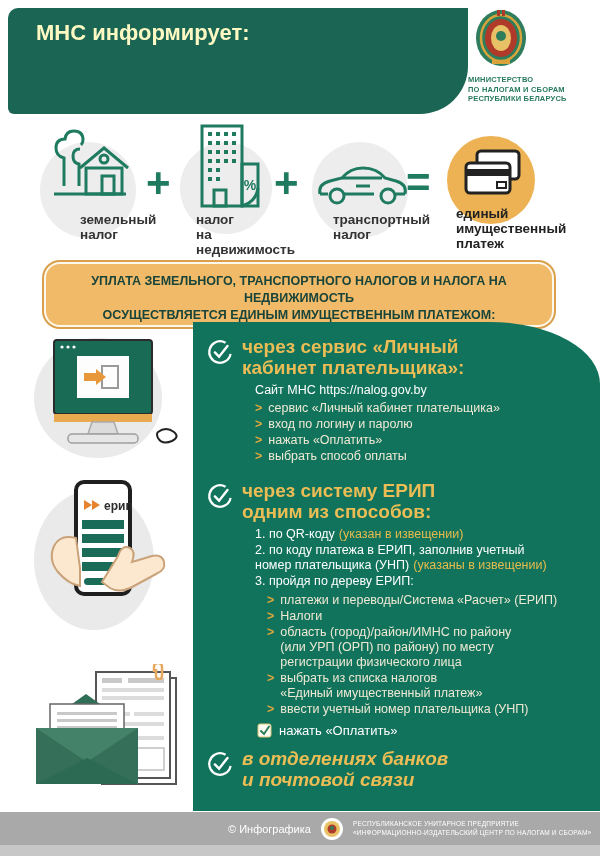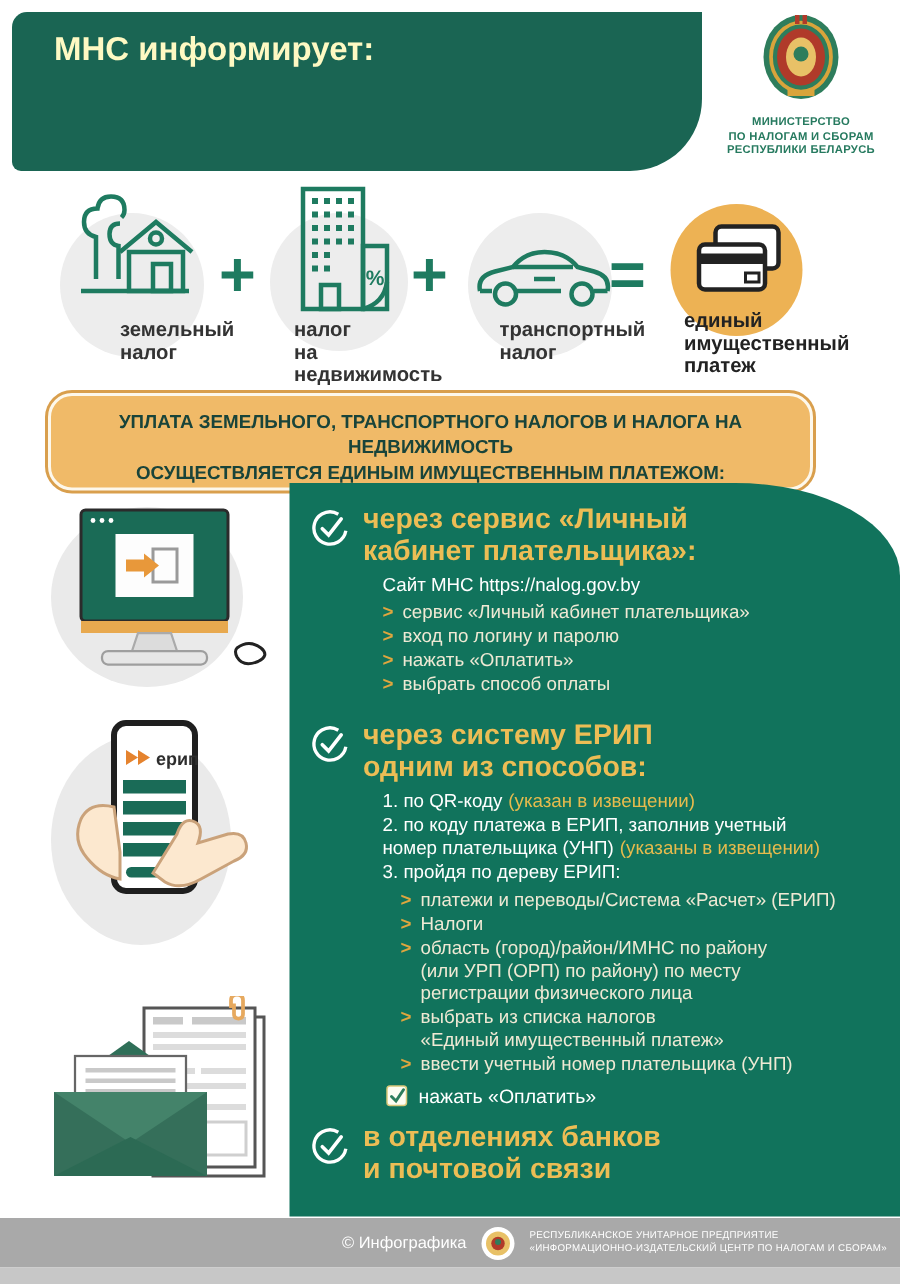--- a/index.html
+++ b/index.html
@@ -4,33 +4,33 @@
 <style>
   html,body{margin:0;padding:0;background:#fff;}
   .page{position:relative;width:600px;height:856px;background:#fff;overflow:hidden;
         font-family:"Liberation Sans","DejaVu Sans",sans-serif;}
 
   
   .header{position:absolute;left:8px;top:8px;width:460px;height:106px;
           background:#1a6553;border-radius:10px 0 48px 6px;}
   .header-title{position:absolute;left:28px;top:12px;font-size:22px;font-weight:bold;color:#fef9c3;}
   .header-sub{position:absolute;left:28px;top:42px;font-size:18.5px;font-weight:bold;color:#fff;line-height:25px;}
-  .logo-panel{position:absolute;right:0;top:0;width:132px;height:120px;background:#fff;text-align:center;}
+  .logo-panel{position:absolute;right:0;top:0;width:132px;height:120px;background:#fff;}
   .ministry-text{margin-top:3px;font-size:7.5px;font-weight:bold;color:#267a5f;line-height:9.5px;letter-spacing:.2px;}
 
   
   .tax-item{position:absolute;width:140px;height:140px;}
   .tax-circle{position:absolute;border-radius:50%;background:#ededed;}
   .tax-circle.orange{background:#edb254;}
   .tax-label{position:absolute;font-size:13.5px;font-weight:bold;color:#333;line-height:15px;white-space:pre-line;}
   .tax-label.dark{color:#222;}
   .op-sign{position:absolute;font-size:42px;font-weight:bold;color:#1e7b60;line-height:42px;}
 
   
-  .banner{position:absolute;left:32px;top:262px;width:506px;height:52px;background:#f0ba68;
+  .banner{position:absolute;left:44px;top:262px;width:506px;height:52px;background:#f0ba68;
           border:2px solid #fdf8ec;border-radius:16px;box-shadow:0 0 0 2px #d99f4d;
           text-align:center;padding-top:9px;box-sizing:content-box;}
   .banner div{font-size:12.5px;font-weight:bold;color:#19443a;line-height:17px;}
 
   
   .green-panel{position:absolute;left:193px;top:322px;width:407px;height:489px;background:#11735c;
                border-top-right-radius:110px 62px;box-sizing:border-box;padding:14px 18px 0 13px;}
   .section-head{display:flex;gap:8px;align-items:flex-start;}
   .check-icon{flex:0 0 28px;margin-top:2px;}
   .section-title{font-size:19px;font-weight:bold;color:#ecbd55;line-height:21px;}
@@ -38,21 +38,21 @@
   .site-line{margin-top:5px;font-size:12.5px;color:#fff;}
   .site-url{font-weight:normal;color:#fff;}
   .blist{list-style:none;margin:4px 0 0 0;padding:0;}
   .blist li{display:flex;gap:6px;font-size:12.5px;color:#efe9d4;line-height:15px;margin-bottom:1px;}
   .blist .arr{color:#dfa63e;font-weight:bold;flex:0 0 auto;}
   .preline{white-space:pre-line;}
   .numlist{margin:5px 0 0 0;font-size:12.5px;color:#fff;line-height:15.5px;}
   .numlist .note{color:#e7bb4d;margin-left:4px;}
   .sub{margin-left:12px;}
   .cbrow{display:flex;gap:7px;align-items:center;margin:6px 0 0 51px;font-size:13px;color:#fff;}
-  .mt16{margin-top:16px;} .mt10{margin-top:10px;}
+  .mt16{margin-top:16px;} .mt10{margin-top:10px;font-style:italic;}
 
   
   .footer{position:absolute;left:0;top:812px;width:600px;height:33px;background:#a9a9a9;
           display:flex;align-items:center;gap:9px;padding-left:228px;box-sizing:border-box;}
   .footer-c{font-size:11px;color:#fff;}
   .footer-org{font-size:6.5px;color:#fff;line-height:8.5px;letter-spacing:.2px;}
   .footer-strip{position:absolute;left:0;top:845px;width:600px;height:11px;background:#c7c7c7;}
 
   .illus{position:absolute;}
 </style>

